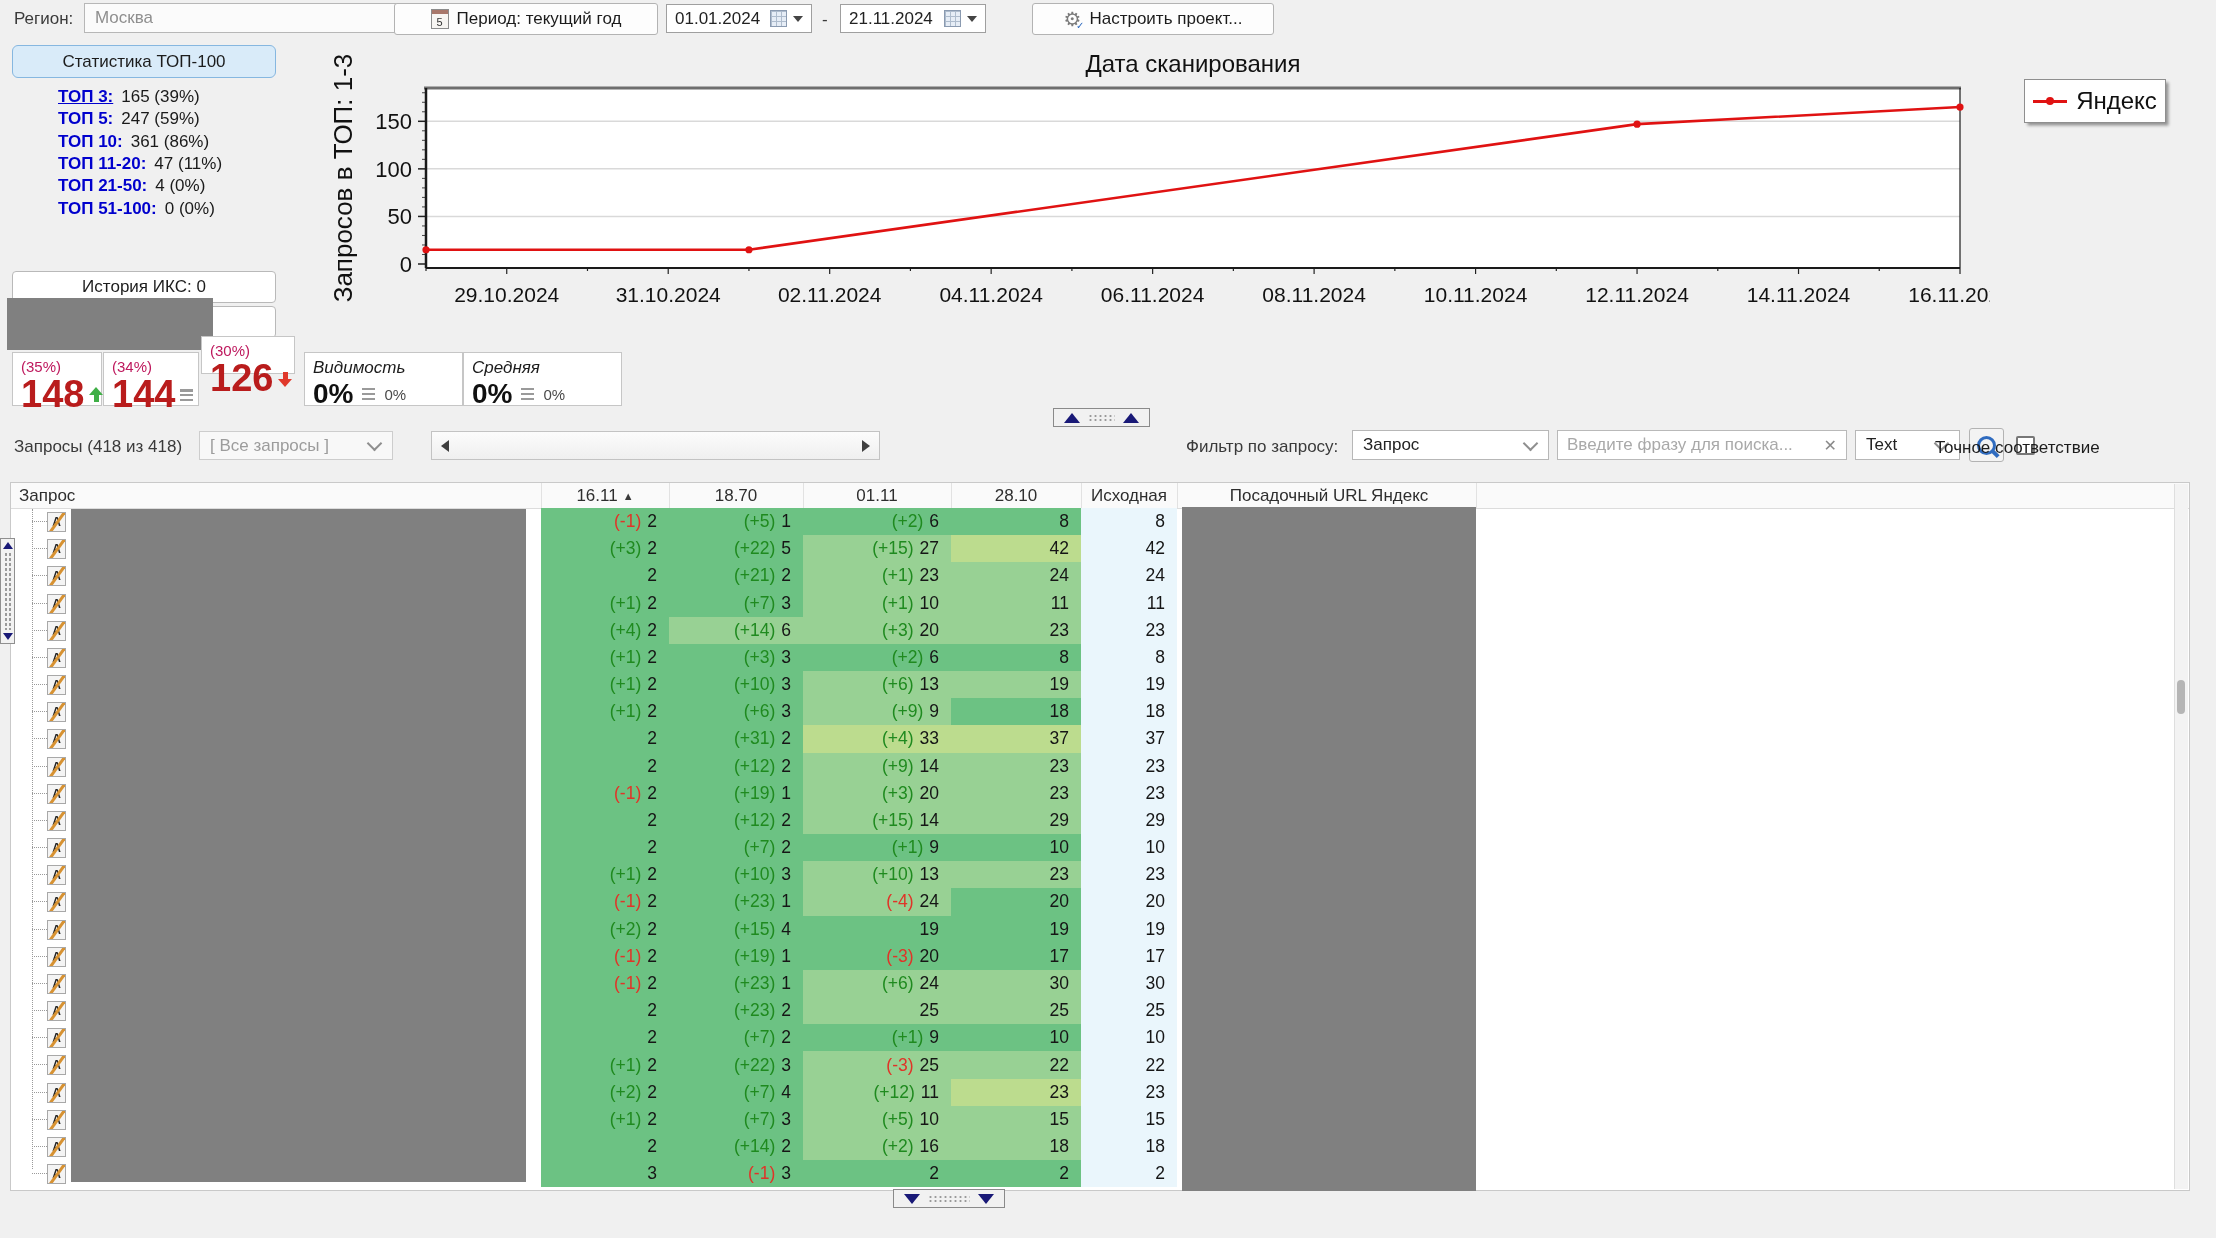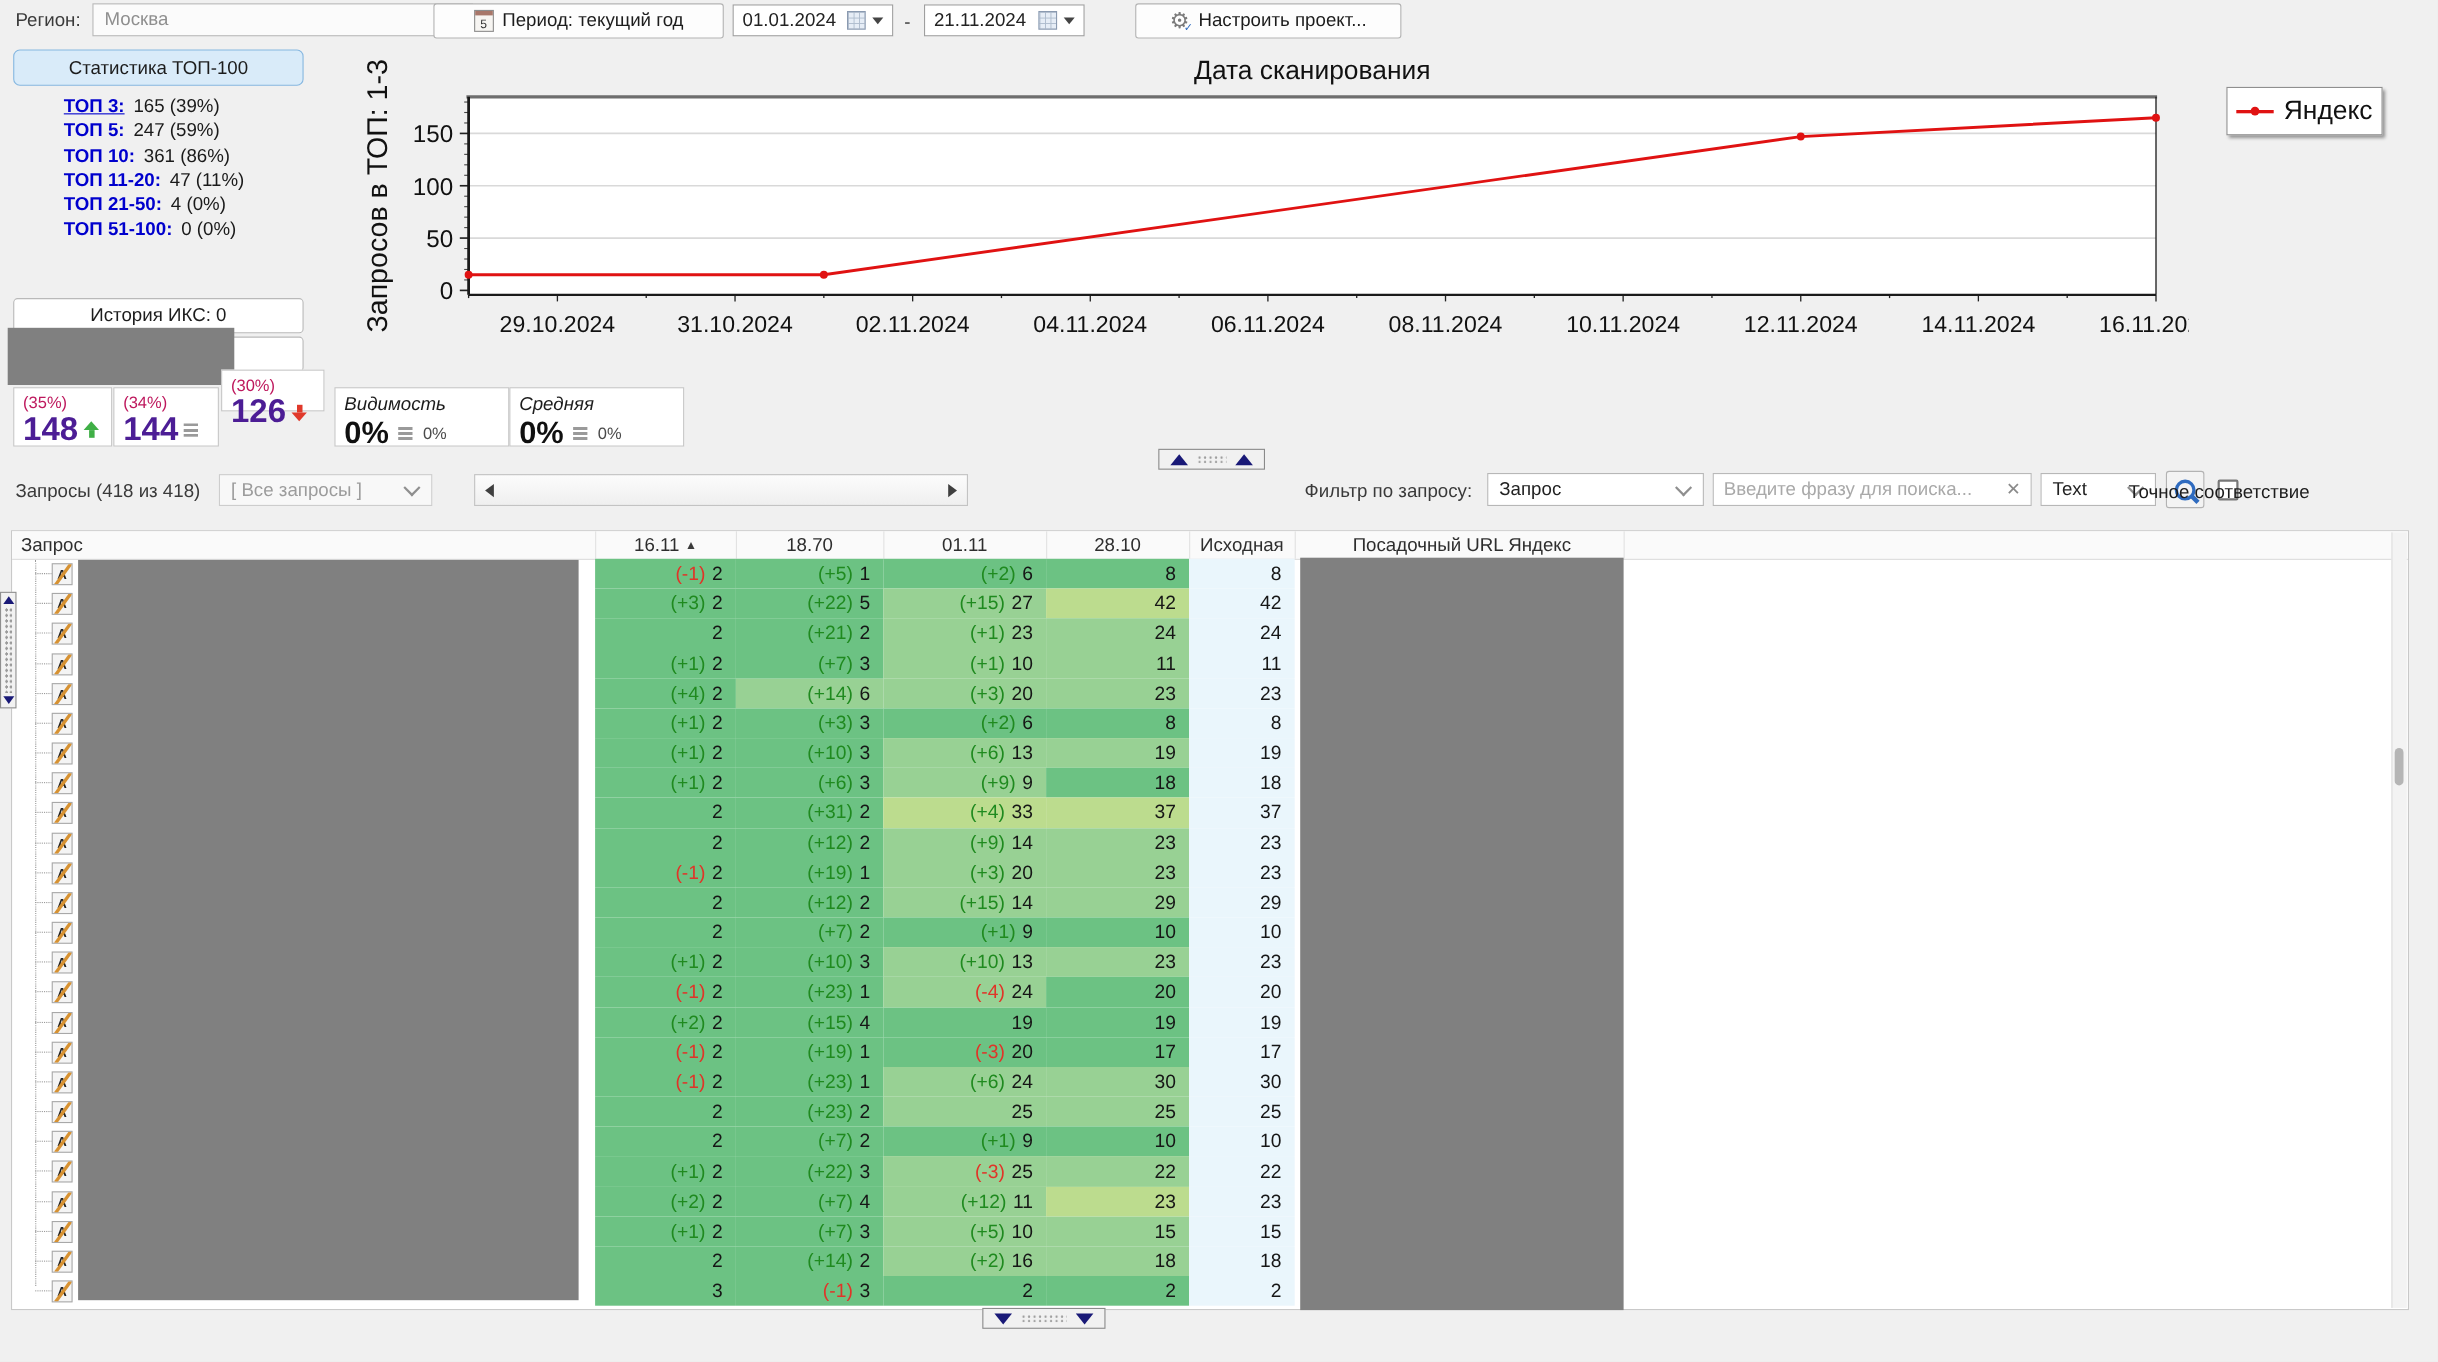--- a/index.html
+++ b/index.html
@@ -34,21 +34,21 @@
   .stat-line{height:22.3px;display:flex;align-items:center;font-size:17px;}
   .stat-line .sl{color:#0000cd;font-weight:bold;margin-right:8px;}
   .stat-line .u{text-decoration:underline;}
   .stat-line .sv{color:#1a1a1a;}
   .side-btn{background:#fff;border:1px solid #b9b9b9;border-radius:4px;display:flex;align-items:center;
             justify-content:center;font-size:17px;color:#1c1c1c;margin-top:44px;}
   .redact{background:#808080;}
   
   .sumbox{background:#fff;border:1px solid #c6c6c6;box-sizing:border-box;padding:5px 8px 4px 8px;}
   .pct{font-size:15px;color:#be185d;}
-  .bignum{font-size:30px;font-weight:bold;color:#4c1d95;line-height:1.05;display:flex;align-items:center;gap:5px;}
+  .bignum{font-size:38px;font-weight:bold;color:#b91c1c;line-height:1.05;display:flex;align-items:center;gap:5px;}
   .vislab{font-size:17px;color:#1c1c1c;font-style:italic;}
   .bigpct{font-size:28px;font-weight:bold;color:#101010;}
   .smallpct{font-size:15px;color:#4a4a4a;}
   .bars{width:13px;height:12px;flex:none;
         background:repeating-linear-gradient(#9a9a9a 0 2.5px,transparent 2.5px 4.8px);}
   .aup{position:relative;width:14px;height:16px;flex:none;}
   .aup::before{content:'';position:absolute;left:0;top:0;border:7px solid transparent;border-bottom:8px solid #3faf46;border-top:0;}
   .aup::after{content:'';position:absolute;left:4.5px;top:8px;width:5px;height:7px;background:#3faf46;}
   .adn{position:relative;width:14px;height:16px;flex:none;}
   .adn::before{content:'';position:absolute;left:0;bottom:0;border:7px solid transparent;border-top:8px solid #e0392b;border-bottom:0;}

